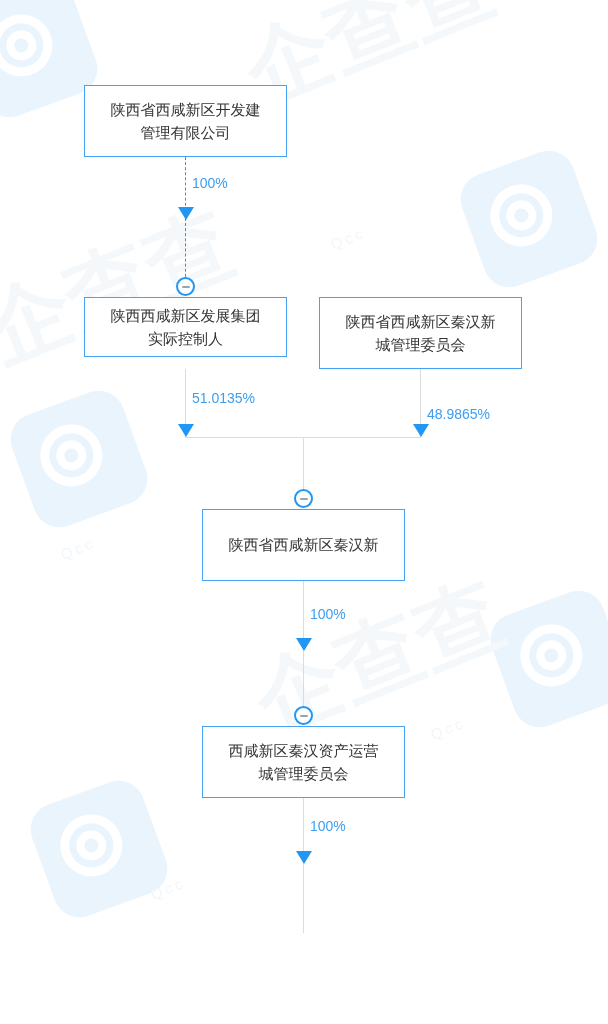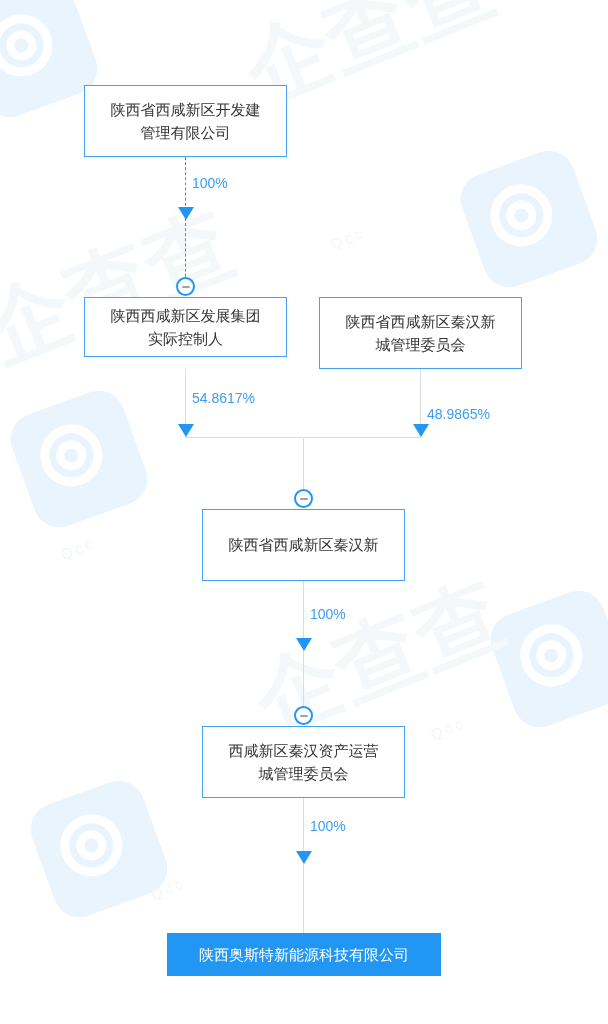--- a/index.html
+++ b/index.html
@@ -221,21 +221,21 @@
 
     <div class="node node-outline" style="left:319px; top:297px; width:203px; height:72px;">
       <div>
         <span>陕西省西咸新区秦汉新</span><br>
         <span>城管理委员会</span>
       </div>
     </div>
 
     <div class="v-line" style="left:185px; top:369px; height:68px;"></div>
     <div class="arrow-down" style="left:178px; top:424px;"></div>
-    <div class="pct" style="left:192px; top:390px;">54.8617%</div>
+    <div class="pct" style="left:192px; top:390px;">51.0135%</div>
 
     <div class="v-line" style="left:420px; top:369px; height:68px;"></div>
     <div class="arrow-down" style="left:413px; top:424px;"></div>
     <div class="pct" style="left:427px; top:406px;">48.9865%</div>
 
     <div class="h-line" style="left:185px; top:437px; width:236px;"></div>
     <div class="v-line" style="left:303px; top:437px; height:56px;"></div>
     <div class="collapse" style="left:294px; top:489px;">
       <span class="minus"></span>
     </div>
@@ -257,18 +257,15 @@
       <div>
         <span>西咸新区秦汉资产运营</span><br>
         <span>城管理委员会</span>
       </div>
     </div>
 
     <div class="v-line" style="left:303px; top:798px; height:135px;"></div>
     <div class="arrow-down" style="left:296px; top:851px;"></div>
     <div class="pct" style="left:310px; top:818px;">100%</div>
 
-    <div class="node node-filled" style="left:167px; top:933px; width:274px; height:43px;">
-      <div>陕西奥斯特新能源科技有限公司</div>
-    </div>
 
   </div>
 </div>
 
 </body></html>

